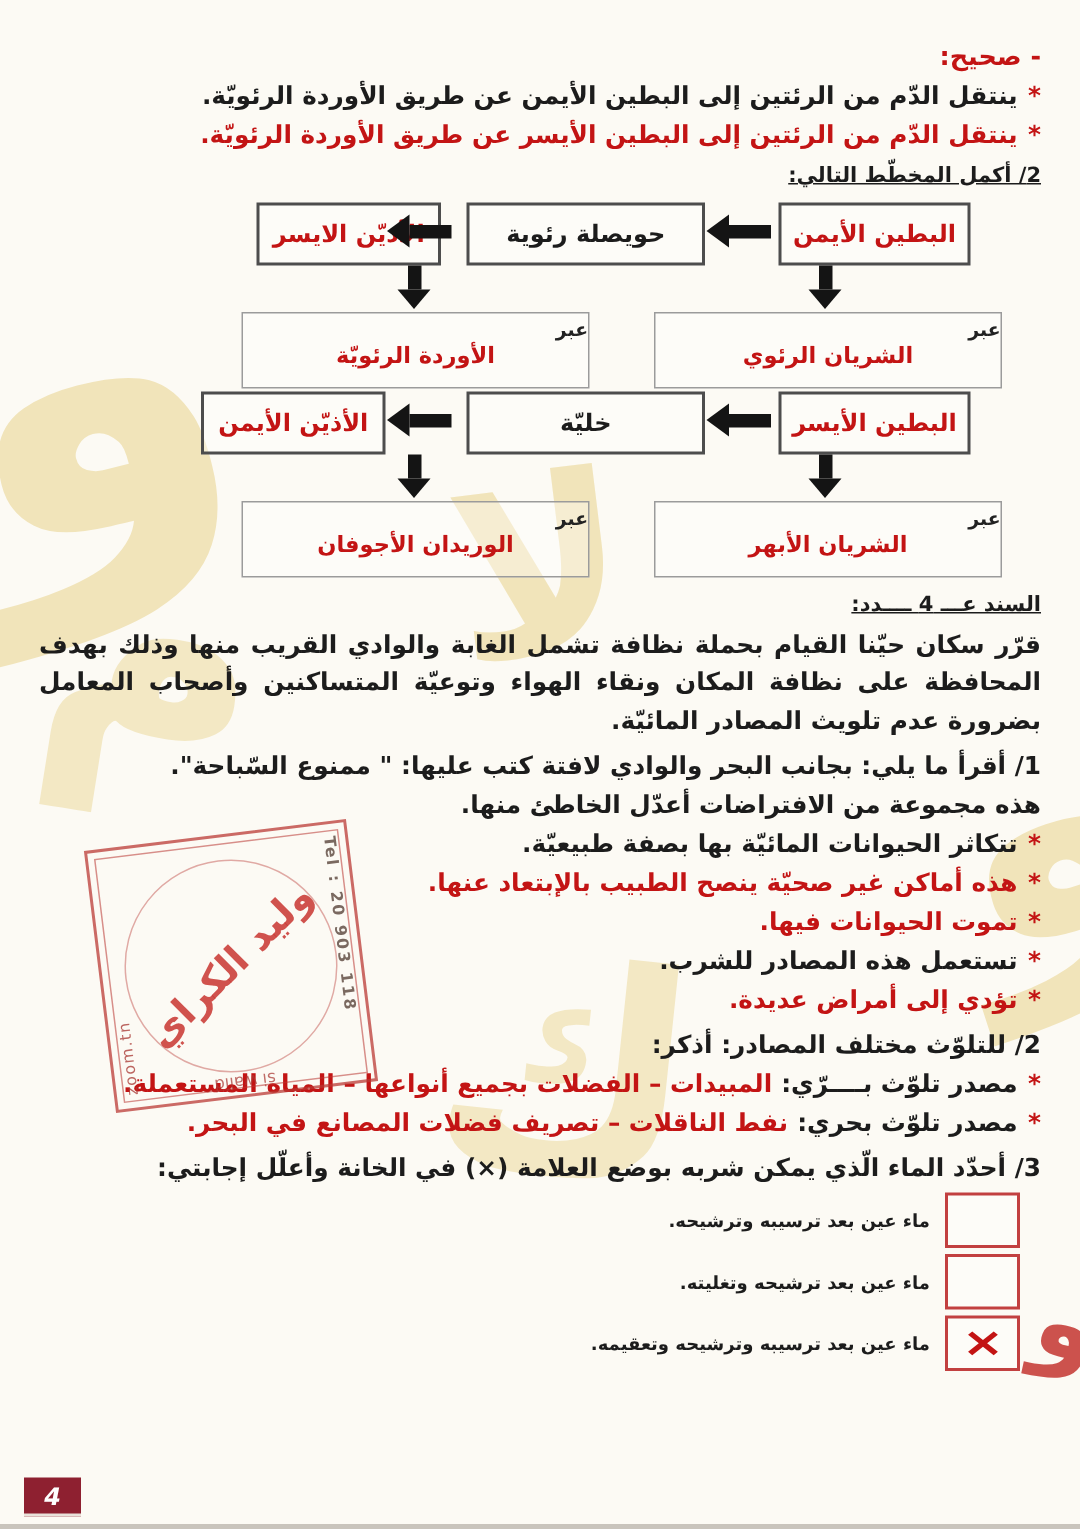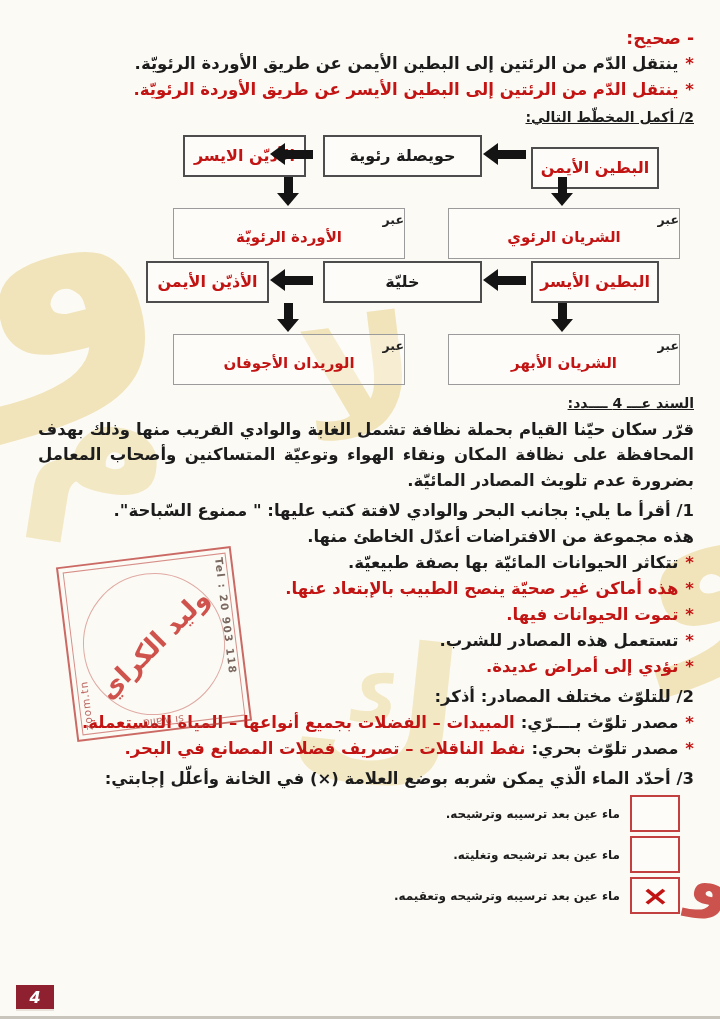--- a/index.html
+++ b/index.html
@@ -7,21 +7,21 @@
   .page{position:relative;width:720px;height:1019px;background:#fcfaf4;overflow:hidden;color:#1c1c1c;
         --red:#c31414;}
   
   .wm{position:absolute;z-index:0;font-weight:bold;color:#f1e4ba;user-select:none;line-height:1;}
   .wm1{font-size:300px;left:-40px;top:100px;transform:rotate(-14deg);}
   .wm2{font-size:200px;left:30px;top:330px;transform:rotate(9deg);color:#f3e8c4;}
   .wm3{font-size:160px;left:300px;top:300px;transform:rotate(-7deg);}
   .wm4{font-size:230px;right:-50px;top:430px;transform:rotate(-18deg);}
   .wm5{font-size:190px;left:290px;top:620px;transform:rotate(6deg);color:#f3e8c4;}
   
-  .content{position:relative;z-index:1;direction:rtl;padding:26px 26px 0 38px;}
+  .content{position:relative;z-index:1;direction:rtl;padding:26px 26px 0 26px;}
   .ans-head{color:var(--red);font-weight:bold;font-size:17px;line-height:1.45;}
   .line{font-size:16.5px;font-weight:bold;line-height:1.58;}
   .bullet{color:var(--red);margin-left:7px;}
   .t-red{color:var(--red);}
   .t-black{color:#1c1c1c;}
   .q2-answer{margin-right:6px;}
   .sec-title{font-size:14px;font-weight:bold;text-decoration:underline;margin:5px 0 4px 0;line-height:1.35;}
   .support-title{margin-top:9px;}
   .para{font-size:16.5px;font-weight:bold;line-height:1.56;text-align:justify;margin:1px 0 4px 0;}
   .mt4{margin-top:4px;}
@@ -86,21 +86,21 @@
       <span class="bullet">*</span><span class="t-black">ينتقل الدّم من الرئتين إلى البطين الأيمن عن طريق الأوردة الرئويّة.</span>
     </div>
     <div class="line">
       <span class="bullet">*</span><span class="t-red">ينتقل الدّم من الرئتين إلى البطين الأيسر عن طريق الأوردة الرئويّة.</span>
     </div>
 
     <div class="sec-title">2/ أكمل المخطّط التالي:</div>
 
     <div class="diagram">
 
-      <div class="dbox redbox" style="left:493px;top:16px;width:124px;">البطين الأيمن</div>
+      <div class="dbox redbox" style="left:493px;top:4px;width:124px;">البطين الأيمن</div>
       <div class="dbox" style="left:285px;top:4px;width:155px;">حويصلة رئوية</div>
       <div class="dbox redbox" style="left:108px;top:4px;width:119px;margin-left:37px;">الأذيّن الايسر</div>
 
       <div class="harrow" style="left:460px;top:19px;width:28px;"></div>
       <div class="harrow" style="left:247px;top:19px;width:28px;"></div>
 
       <div class="varrow" style="left:520px;top:46px;height:16px;"></div>
       <div class="varrow" style="left:246px;top:46px;height:16px;"></div>
 
       <div class="vbox" style="left:410px;top:77px;width:230px;">

